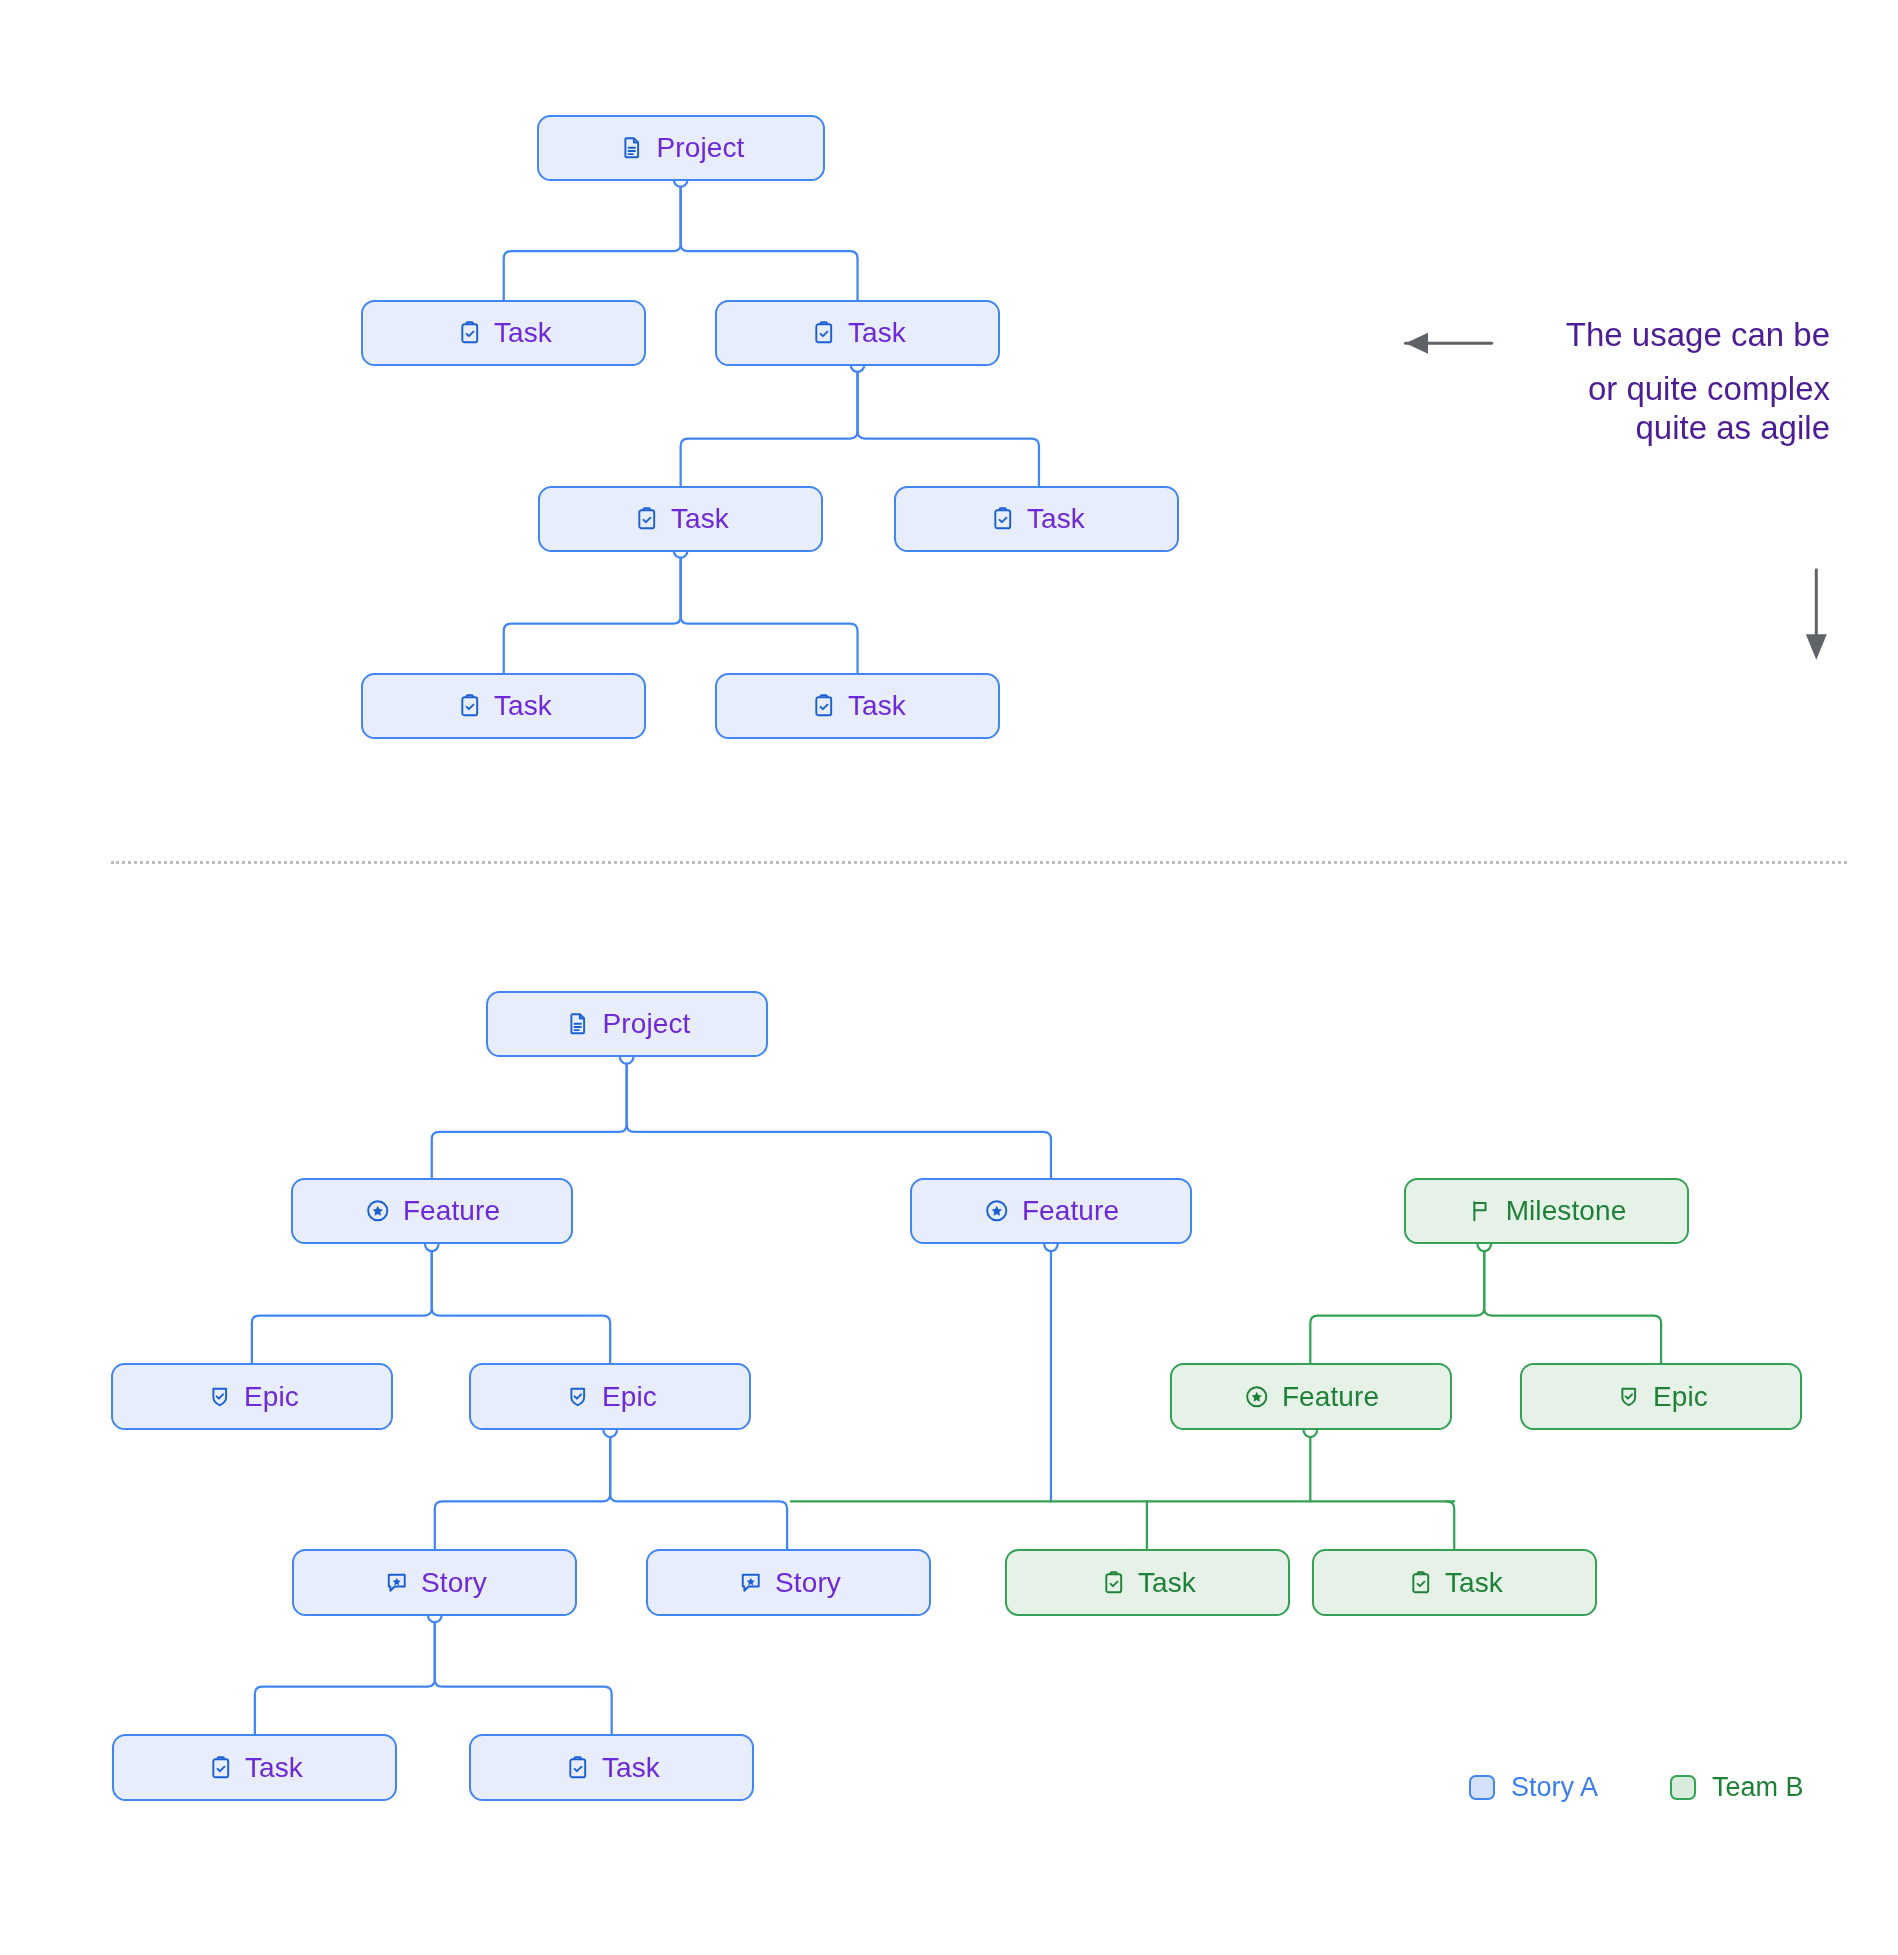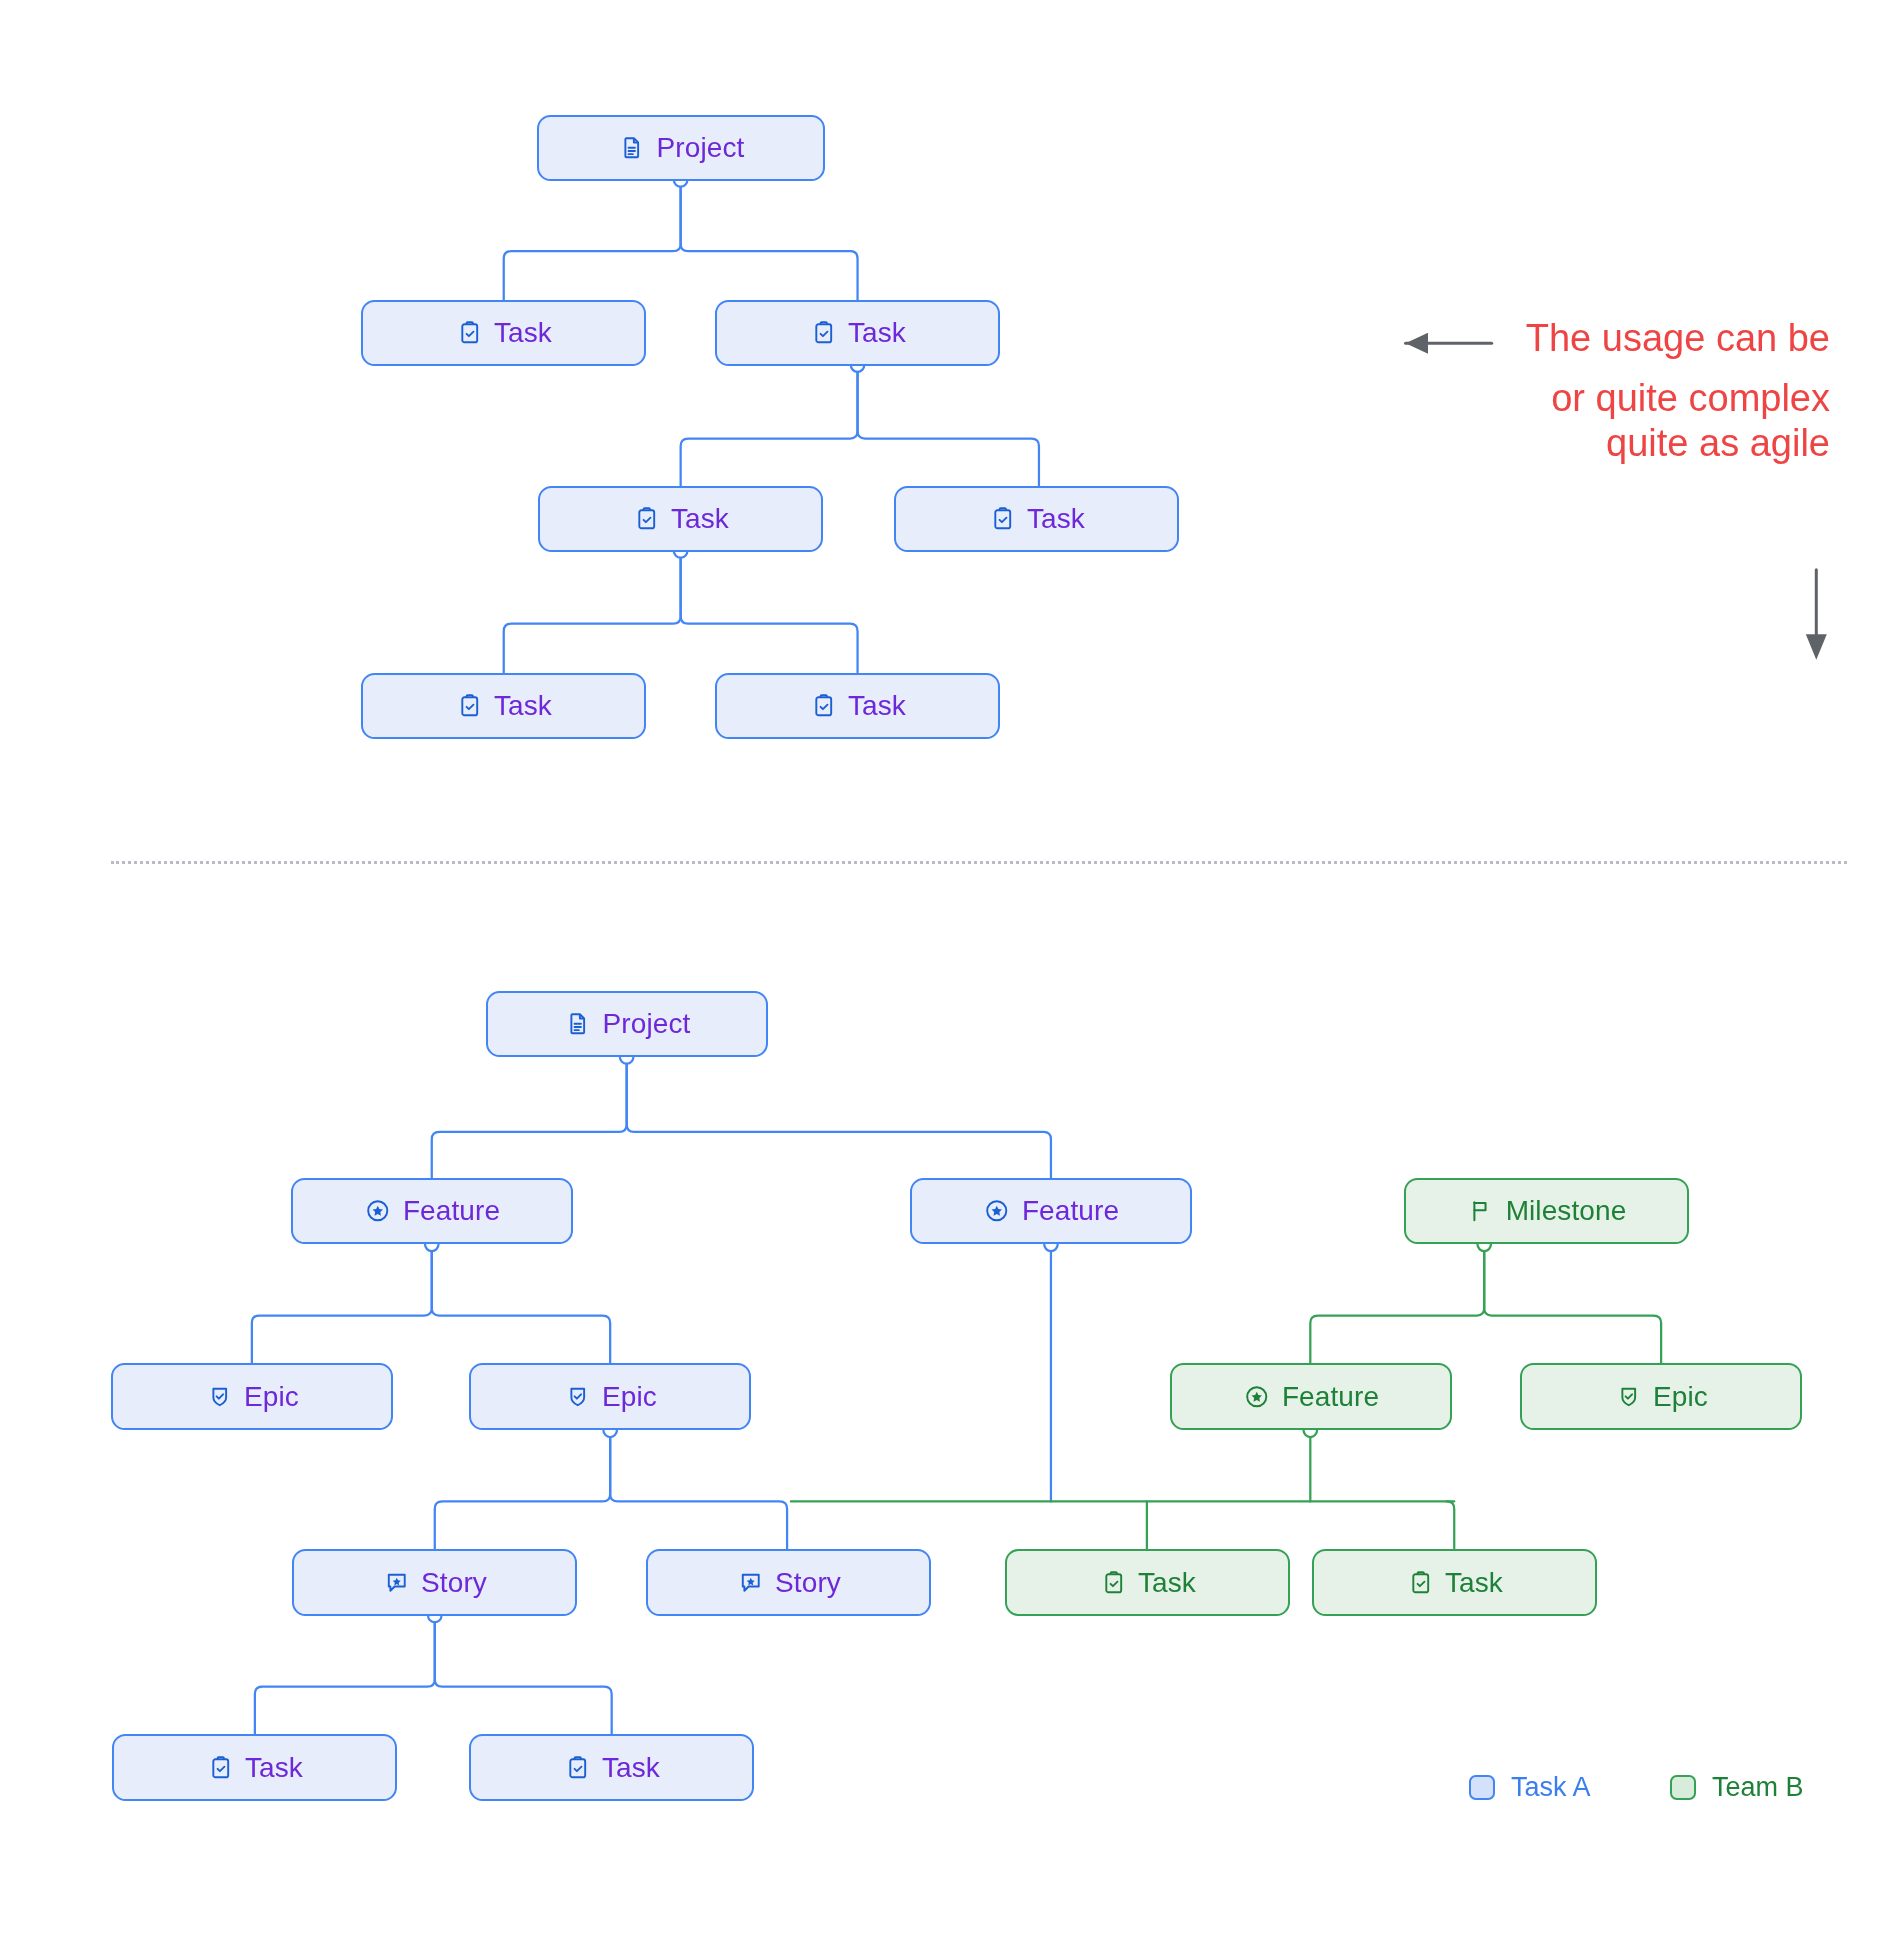--- a/index.html
+++ b/index.html
@@ -52,22 +52,22 @@
     justify-content: center;
     width: 28.5px;
     height: 28.5px;
     flex: 0 0 28.5px;
   }
   .node .ic svg { display: block; }
   .node .lbl { line-height: 1; }
 
   .annotation {
     position: absolute;
-    color: #ef4444;
-    font-size: 38px;
+    color: #4c1d95;
+    font-size: 33px;
     line-height: 1.18;
     text-align: right;
     white-space: nowrap;
   }
   .annotation .ln { display: block; }
   .annotation .gap { display: block; height: 15px; }
 
   .divider {
     position: absolute;
     left: 111px;
@@ -415,21 +415,21 @@
         <rect x="5" y="4" width="14" height="17" rx="2"></rect>
         <path d="M9 4V3a1 1 0 0 1 1-1h4a1 1 0 0 1 1 1v1"></path>
         <path d="M9 13l2.2 2.2L15.5 11" stroke-linecap="round"></path>
       </svg>
     </span>
     <span class="lbl">Task</span>
   </div>
 
   <div class="legend a" style="left:1469px; top:1772px;">
     <span class="swatch"></span>
-    <span>Task A</span>
+    <span>Story A</span>
   </div>
   <div class="legend b" style="left:1670px; top:1772px;">
     <span class="swatch"></span>
     <span>Team B</span>
   </div>
 
 </div>
 
 
 </body></html>

